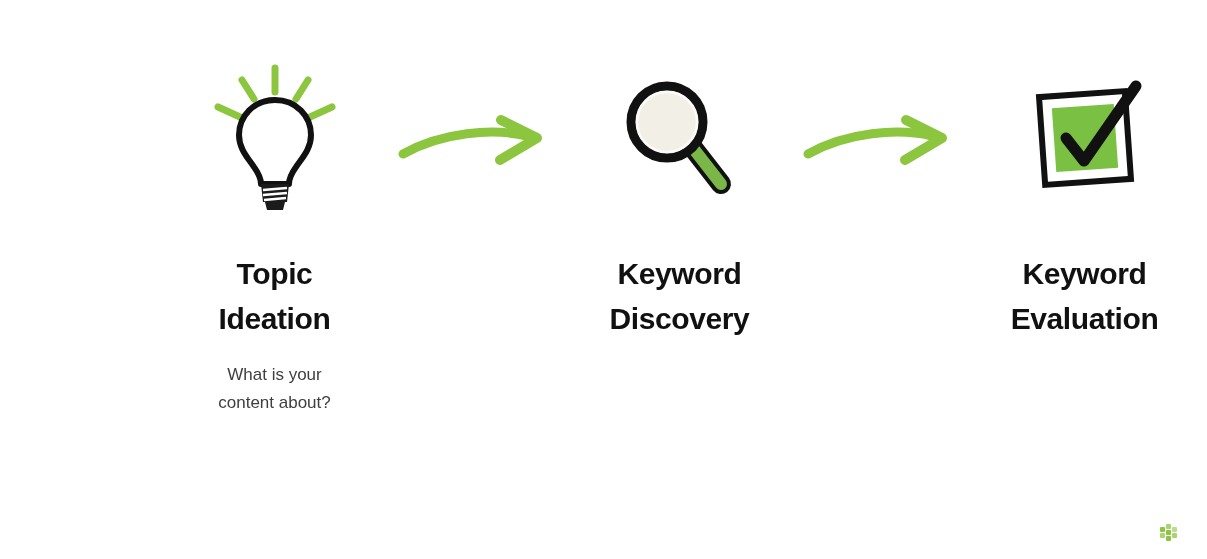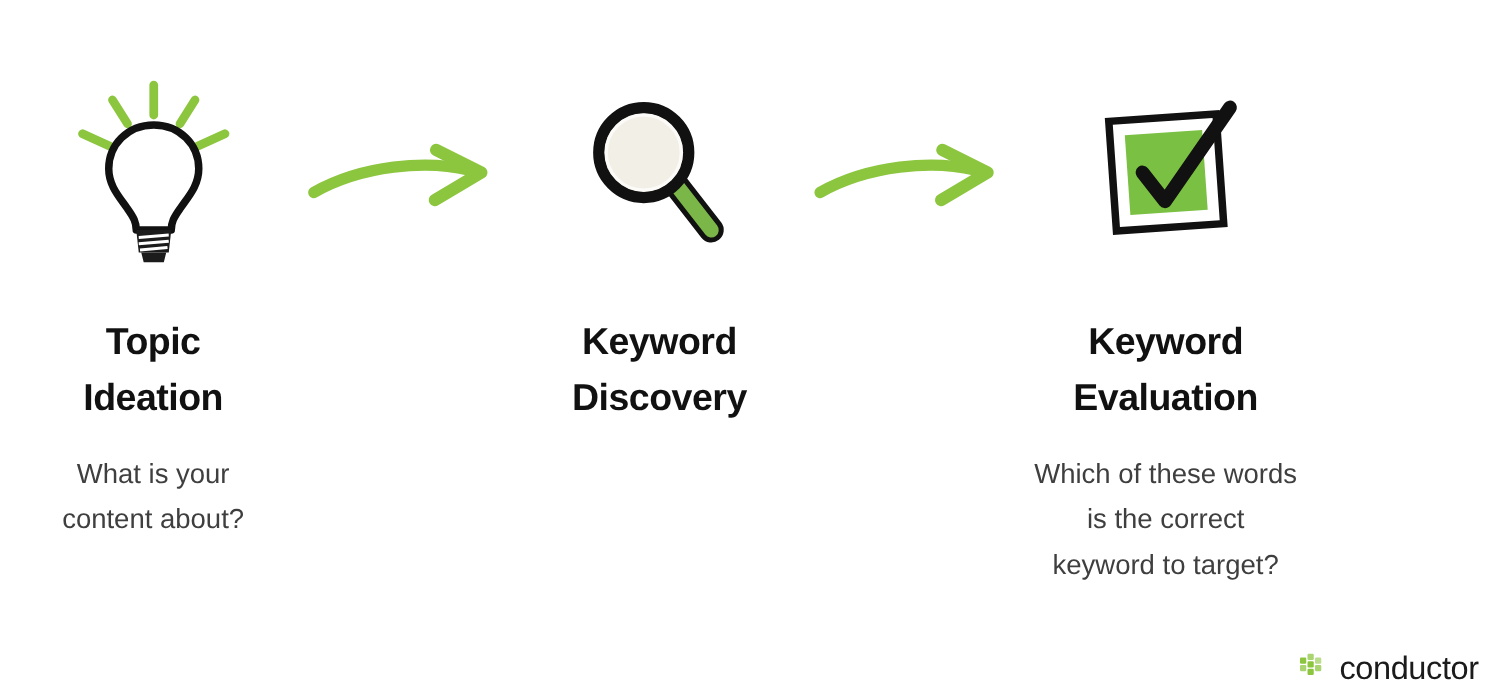--- a/index.html
+++ b/index.html
@@ -22,21 +22,21 @@
   
   .flow {
     position: absolute;
     left: 0;
     top: 0;
     width: 1207px;
     height: 470px;
     display: flex;
     flex-direction: row;
     align-items: flex-start;
-    justify-content: flex-start;
+    justify-content: flex-end;
   }
 
   .step {
     width: 245px;
     display: flex;
     flex-direction: column;
     align-items: center;
   }
 
   .step-icon {
@@ -52,21 +52,21 @@
     font-weight: 700;
     line-height: 1.5;
     color: #111111;
     text-align: center;
     letter-spacing: -0.4px;
     margin-top: 36px;
     white-space: pre-line;
   }
 
   .step-sub {
-    font-size: 22px;
+    font-size: 17px;
     font-weight: 400;
     line-height: 1.65;
     color: #3f3f3f;
     text-align: center;
     margin-top: 20px;
     white-space: pre-line;
   }
 
   .connector {
     width: 160px;
@@ -178,35 +178,31 @@
             <rect x="32" y="34" width="86" height="88" fill="#ffffff" stroke="#111111" stroke-width="6"></rect>
 
             <rect x="44" y="46" width="62" height="64" fill="#7ac043"></rect>
           </g>
 
           <path d="M56 78 L74 101 L126 26" fill="none" stroke="#111111" stroke-width="11" stroke-linecap="round" stroke-linejoin="round"></path>
         </svg>
       </div>
       <div class="step-title">Keyword
 Evaluation</div>
-      <div class="step-sub">Which of these words
-is the correct
-keyword to target?</div>
     </div>
 
   </div>
 
   <div class="brand">
     <svg class="brand-mark" width="24" height="24" viewBox="0 0 24 24">
       <g fill="#8cc63f">
         <rect x="1" y="4" width="5" height="5" rx="1"></rect>
         <rect x="7" y="1" width="5" height="5" rx="1" opacity="0.75"></rect>
         <rect x="7" y="7" width="5" height="5" rx="1"></rect>
         <rect x="1" y="10" width="5" height="5" rx="1" opacity="0.75"></rect>
         <rect x="13" y="4" width="5" height="5" rx="1" opacity="0.6"></rect>
         <rect x="7" y="13" width="5" height="5" rx="1"></rect>
         <rect x="13" y="10" width="5" height="5" rx="1" opacity="0.75"></rect>
       </g>
     </svg>
-    <span class="brand-name">conductor</span>
   </div>
 
 </div>
 
 </body></html>

